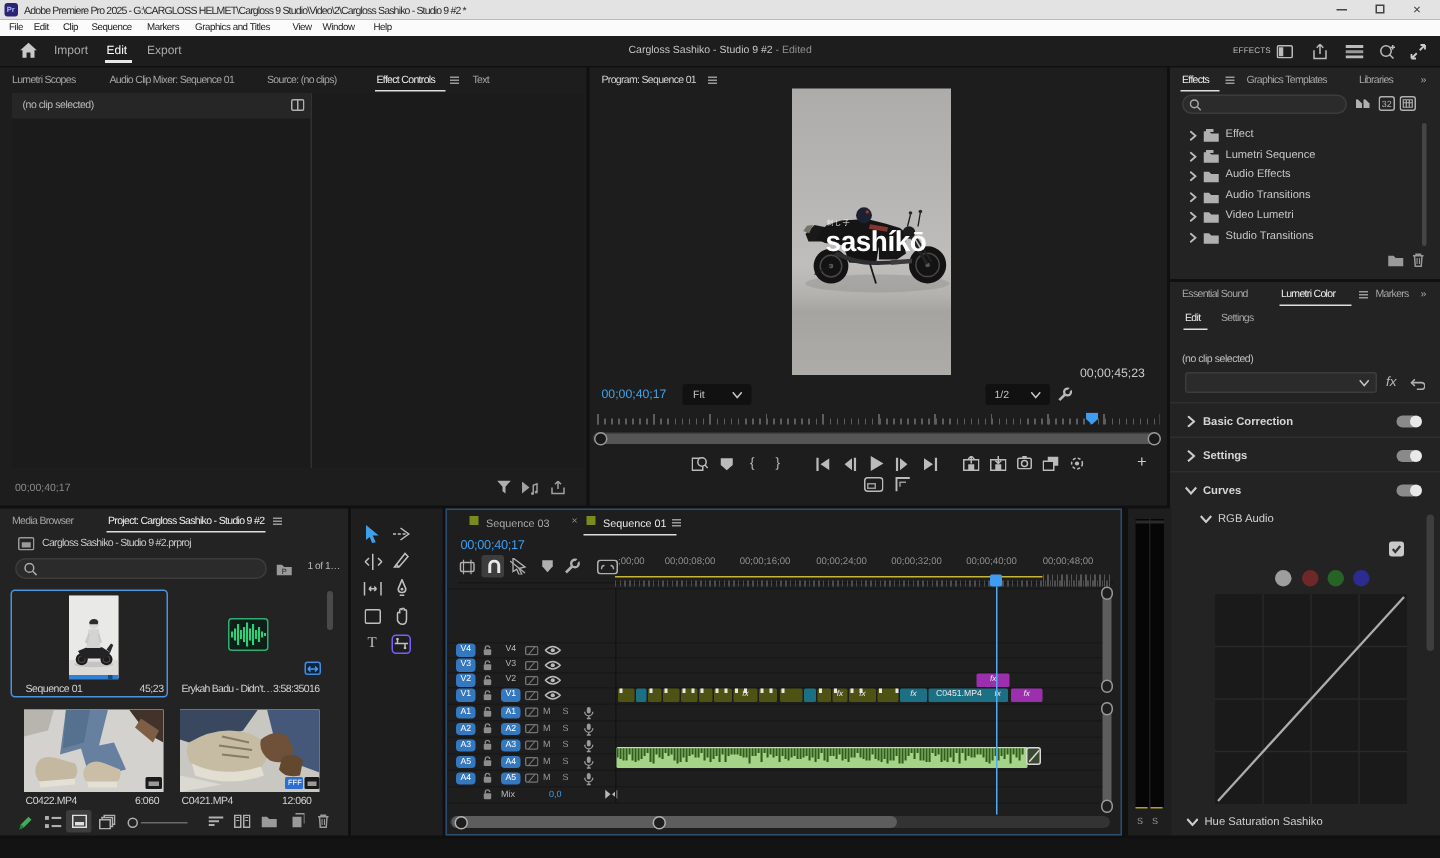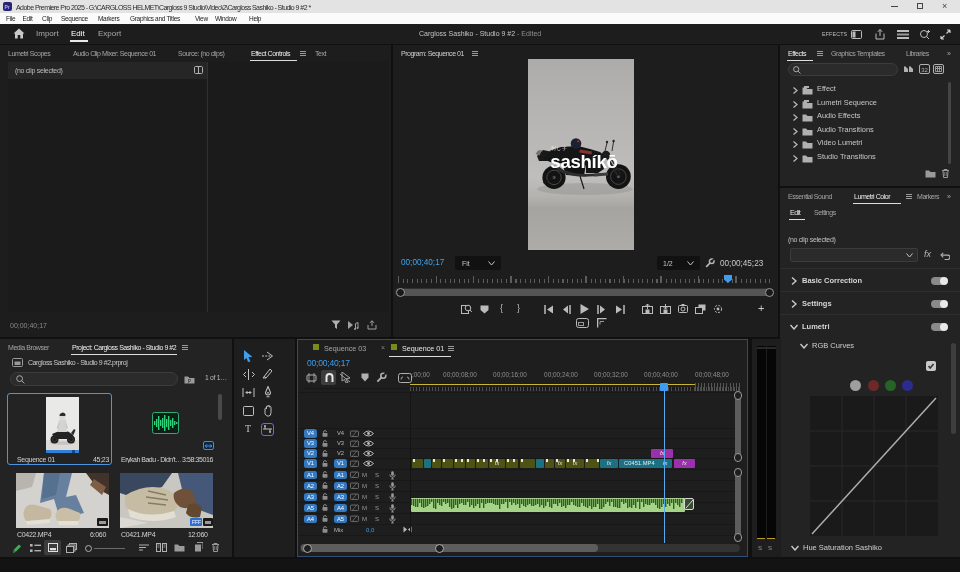--- a/index.html
+++ b/index.html
@@ -140,21 +140,21 @@
 <div class="a" style="left:657px;top:256px;width:43px;height:14px;background:#111;border-radius:2px"></div>
 <div class="tx" style="left:663px;top:260px;font-size:7px;color:#c6c6c6">1/2</div>
 <svg class="a" style="left:687px;top:261px" width="7" height="5" viewBox="0 0 7 5">
     <path d="M0.5 0.5L3.5 4L6.5 0.5" stroke="#c6c6c6" fill="none"></path>
   </svg>
 <svg class="a" style="left:705px;top:258px" width="10" height="10" viewBox="0 0 10 10">
     <path d="M1.2 8.8L5 5" stroke="#b8b8b8" stroke-width="1.7"></path>
     <circle cx="6.7" cy="3.3" r="2.3" fill="none" stroke="#b8b8b8" stroke-width="1.5"></circle>
     <path d="M9.3 0.7L6.7 3.3" stroke="#1d1d1d" stroke-width="1.6"></path>
   </svg>
-<div class="tx" style="left:720px;top:260px;font-size:8.2px;color:#c9c9c9">00;00;45;23</div>
+<div class="tx" style="left:720px;top:245px;font-size:8.2px;color:#c9c9c9">00;00;45;23</div>
 
 <div class="a" style="left:398px;top:276px;width:375px;height:7px;background:repeating-linear-gradient(90deg,#5d5d5d 0,#5d5d5d 1px,transparent 1px,transparent 4.7px)"></div>
 <div class="a" style="left:398px;top:276px;width:375px;height:3px;background:#1d1d1d"></div>
 <div class="a" style="left:398px;top:276px;width:375px;height:7px;background:repeating-linear-gradient(90deg,#5d5d5d 0,#5d5d5d 1px,transparent 1px,transparent 37.5px)"></div>
 <div class="a" style="left:724px;top:275px;width:8px;height:8px;background:#3e9df0;clip-path:polygon(0 0,100% 0,100% 55%,50% 100%,0 55%)"></div>
 
 <div class="a" style="left:395px;top:288px;width:378px;height:8px;background:#303030;border-radius:4px"></div>
 <div class="a" style="left:397px;top:288.5px;width:374px;height:7px;background:#555;border-radius:3.5px"></div>
 <div class="a" style="left:396px;top:287.5px;width:9px;height:9px;border-radius:50%;background:#191919;border:1.6px solid #9a9a9a"></div>
 <div class="a" style="left:765px;top:287.5px;width:9px;height:9px;border-radius:50%;background:#191919;border:1.6px solid #9a9a9a"></div>
@@ -332,27 +332,27 @@
 <svg class="a" style="left:791px;top:300px" width="6" height="8" viewBox="0 0 6 8">
     <path d="M1 0.5L5 4L1 7.5" stroke="#ccc" stroke-width="1.4" fill="none"></path>
   </svg>
 <div class="tx" style="left:802px;top:300px;font-size:7.5px;font-weight:bold;color:#d6d6d6">Settings</div>
 <div class="a" style="left:931px;top:300px;width:15px;height:7.5px;background:#8a8a8a;border-radius:4px"></div>
 <div class="a" style="left:939.5px;top:299.5px;width:8.5px;height:8.5px;background:#e9e9e9;border-radius:50%"></div>
 <div class="a" style="left:780px;top:314px;width:180px;height:1px;background:#2e2e2e"></div>
 <svg class="a" style="left:790px;top:324px" width="8" height="6" viewBox="0 0 8 6">
     <path d="M0.5 1L4 5L7.5 1" stroke="#ccc" stroke-width="1.4" fill="none"></path>
   </svg>
-<div class="tx" style="left:802px;top:323px;font-size:7.5px;font-weight:bold;color:#d6d6d6">Lumetri</div>
+<div class="tx" style="left:802px;top:323px;font-size:7.5px;font-weight:bold;color:#d6d6d6">Curves</div>
 <div class="a" style="left:931px;top:323px;width:15px;height:7.5px;background:#8a8a8a;border-radius:4px"></div>
 <div class="a" style="left:939.5px;top:322.5px;width:8.5px;height:8.5px;background:#e9e9e9;border-radius:50%"></div>
 <svg class="a" style="left:800px;top:343px" width="8" height="6" viewBox="0 0 8 6">
     <path d="M0.5 1L4 5L7.5 1" stroke="#ccc" stroke-width="1.4" fill="none"></path>
   </svg>
-<div class="tx" style="left:812px;top:342px;font-size:7.5px;color:#d0d0d0">RGB Curves</div>
+<div class="tx" style="left:812px;top:342px;font-size:7.5px;color:#d0d0d0">RGB Audio</div>
 <div class="a" style="left:926px;top:361px;width:10px;height:10px;background:#c9c9c9;border-radius:2px"></div>
 <svg class="a" style="left:927px;top:362px" width="8" height="8" viewBox="0 0 8 8">
     <path d="M1.5 4L3.2 6L6.5 2" stroke="#333" stroke-width="1.5" fill="none"></path>
   </svg>
 <div class="a" style="left:850px;top:380px;width:11px;height:11px;border-radius:50%;background:#9e9e9e"></div>
 <div class="a" style="left:868px;top:380px;width:11px;height:11px;border-radius:50%;background:#6e2828"></div>
 <div class="a" style="left:885px;top:380px;width:11px;height:11px;border-radius:50%;background:#276327"></div>
 <div class="a" style="left:902px;top:380px;width:11px;height:11px;border-radius:50%;background:#2b2b90"></div>
 
 <div class="a" style="left:810px;top:396px;width:128px;height:140px;background:#1a1a1a">

